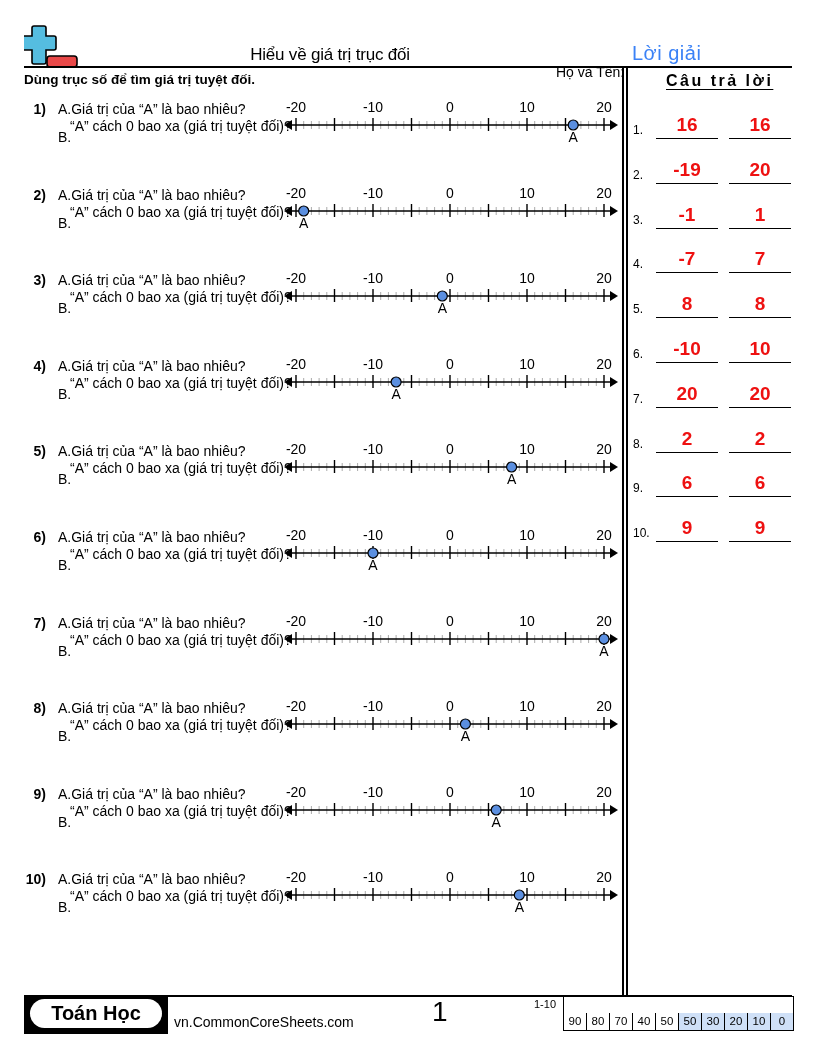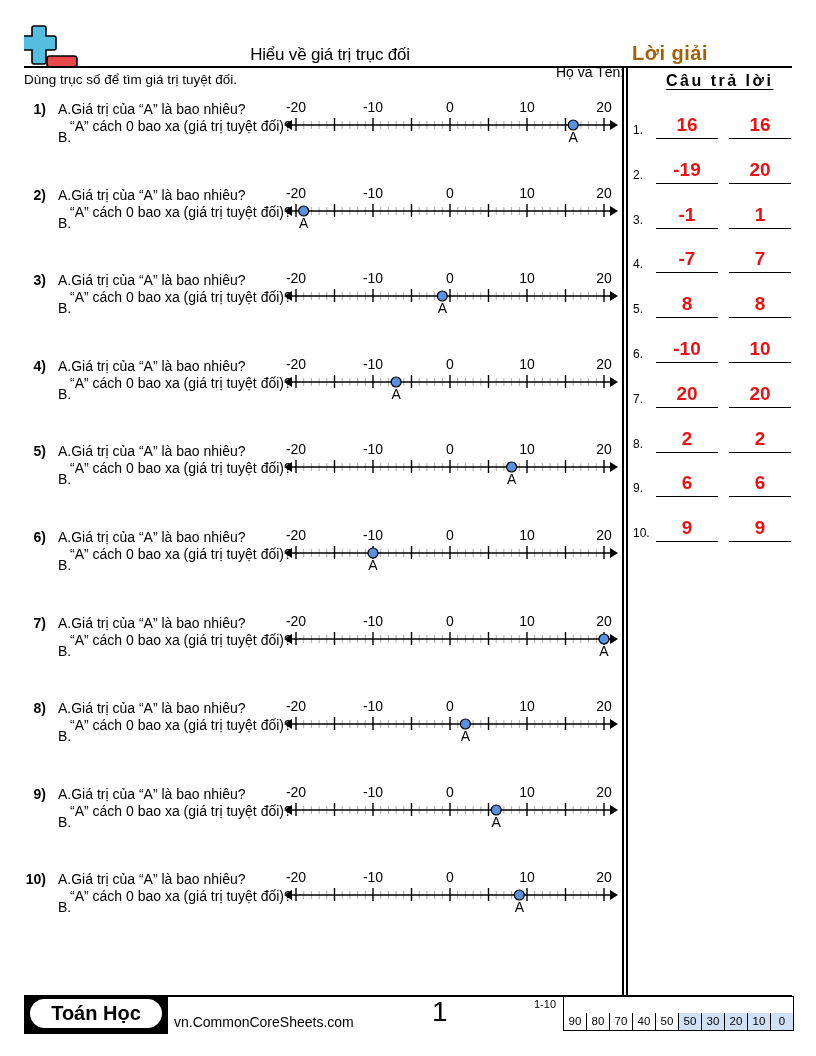--- a/index.html
+++ b/index.html
@@ -2,23 +2,23 @@
 <html><head>
   <meta charset="utf-8">
   <style>
     html, body { margin: 0; padding: 0; background: #fff; }
     body { width: 816px; height: 1056px; position: relative; overflow: hidden;
            font-family: "Liberation Sans", "DejaVu Sans", sans-serif; color: #000; }
     .abs { position: absolute; }
     .logo { left: 24px; top: 24px; width: 56px; height: 44px; }
     .title { left: 0; width: 660px; top: 45px; text-align: center; font-size: 17px; letter-spacing: -0.2px; }
     .name-label { left: 556px; top: 64px; font-size: 14px; }
-    .name-value { left: 632px; top: 42px; font-size: 20px; font-weight: bold; color: #a16207; letter-spacing: 0.5px; }
+    .name-value { left: 632px; top: 42px; font-size: 20px; font-weight: normal; color: #3b82f6; letter-spacing: 0.5px; }
     .top-rule { left: 24px; top: 66px; width: 768px; height: 2px; background: #000; }
-    .instructions { left: 24px; top: 72px; font-size: 13.5px; font-weight: normal; }
+    .instructions { left: 24px; top: 72px; font-size: 13.5px; font-weight: bold; }
     .vsep { left: 622px; top: 67px; width: 1.5px; height: 929px; background: #000; }
     .vsep2 { left: 626px; top: 67px; width: 1.5px; height: 929px; background: #000; }
     .ans-head { left: 666px; top: 72px; font-size: 16px; font-weight: bold; letter-spacing: 2.5px;
                 text-decoration: underline; text-underline-offset: 3px; }
     .q-num { font-size: 14px; font-weight: bold; width: 28px; text-align: right; }
     .q-a { font-size: 14px; }
     .q-b-label { font-size: 14px; }
     .q-b-text { font-size: 14px; line-height: 17px; width: 230px; }
     .ans-num { font-size: 12px; }
     .ans-line { height: 1px; background: #000; width: 62px; }

